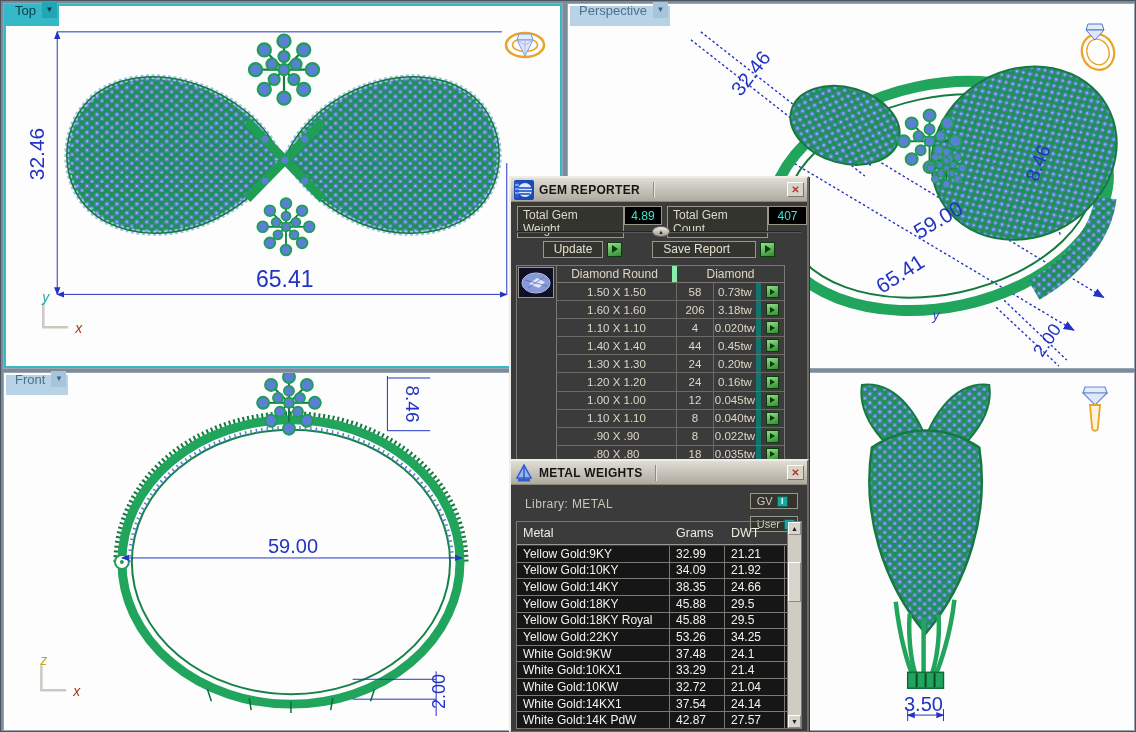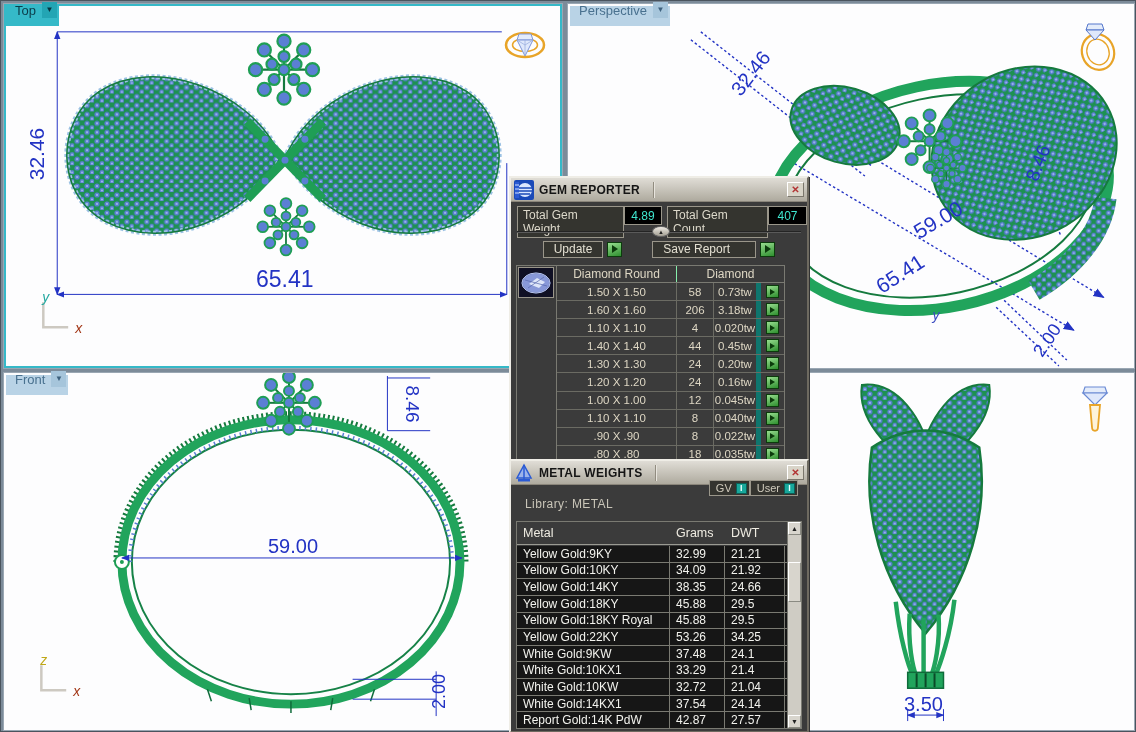--- a/index.html
+++ b/index.html
@@ -65,37 +65,37 @@
   .garrow.sm { width:13px; height:13px; }
   .garrow.sm::after { border-left-width:5px; border-top-width:3px; border-bottom-width:3px; }
 
   .gtable { position:absolute; top:87px; left:5px; width:269px; bottom:2px; border:1px solid #7a7a72; display:flex; }
   .gthumb { width:40px; border-right:1px solid #7a7a72; position:relative; }
   .gthumb .img { position:absolute; top:1px; left:1px; width:36px; height:31px;
                  background:#101024; border:1px solid #99958a; }
   .ggrid { flex:1; display:flex; flex-direction:column; }
   .ghead { display:flex; height:17px; border-bottom:1px solid #7a7a72; color:#ded7c4;
            font-size:12px; align-items:center; }
-  .ghead .h1 { width:120px; text-align:center; border-right:1px solid #86efac; align-self:stretch; line-height:17px; }
+  .ghead .h1 { width:120px; text-align:center; border-right:5px solid #86efac; align-self:stretch; line-height:17px; }
   .ghead .h2 { flex:1; text-align:center; }
   .grows { flex:1; display:flex; flex-direction:column; }
   .grow { display:flex; flex:1; align-items:center; border-bottom:1px solid #6b6b63;
           color:#ded7c4; font-size:11.5px; }
   .grow:last-child { border-bottom:none; }
   .grow .size { width:120px; text-align:center; border-right:1px solid #6b6b63; align-self:stretch;
                 display:flex; align-items:center; justify-content:center; }
   .grow .cnt  { width:37px; text-align:center; border-right:1px solid #6b6b63; align-self:stretch;
                 display:flex; align-items:center; justify-content:center; }
   .grow .wt   { width:47px; text-align:right; border-right:5px solid #0f766e; align-self:stretch;
                 display:flex; align-items:center; justify-content:center; }
   .grow .arr  { flex:1; display:flex; align-items:center; justify-content:center; }
 
   
   .library { position:absolute; top:36px; left:14px; color:#c9c5b8; font-size:12px; letter-spacing:.4px; }
-  .gvuser { position:absolute; top:19px; right:9px; display:flex; gap:0; }
+  .gvuser { position:absolute; top:32px; right:9px; display:flex; gap:7px;flex-direction:column; }
   .togglebtn { display:flex; align-items:center; gap:4px; background:#34342f; border:1px solid #9a968a;
                padding:1px 2px 1px 6px; color:#cfcabc; font-size:11px; cursor:default; }
   .togglebtn .ti { width:11px; height:11px; background:#18a79b; border:1px solid #0b5f57; color:#eaffff;
                    font-size:9px; font-weight:bold; display:flex; align-items:center; justify-content:center; }
   .mtable { position:absolute; top:60px; left:5px; right:5px; bottom:2px; border:1px solid #7a7a72; }
   .mhead { display:flex; height:23px; align-items:center; color:#efece2; font-size:12.5px;
            border-bottom:1px solid #9a9a92; padding-right:14px; }
   .mhead .hm { width:153px; padding-left:6px; }
   .mhead .hg { width:55px;  padding-left:6px; }
   .mhead .hd { width:60px;  padding-left:6px; }
@@ -580,21 +580,21 @@
           </div>
 
           <div class="mrow">
             <span class="mc metal">White Gold:14KX1</span>
             <span class="mc grams">37.54</span>
             <span class="mc dwt">24.14</span>
             <span class="mc fill"></span>
           </div>
 
           <div class="mrow">
-            <span class="mc metal">Report Gold:14K PdW</span>
+            <span class="mc metal">White Gold:14K PdW</span>
             <span class="mc grams">42.87</span>
             <span class="mc dwt">27.57</span>
             <span class="mc fill"></span>
           </div>
         </div>
       <div class="mscroll">
         <span class="sarrow up">▲</span>
         <span class="sthumb"></span>
         <span class="sarrow down">▼</span>
       </div>

